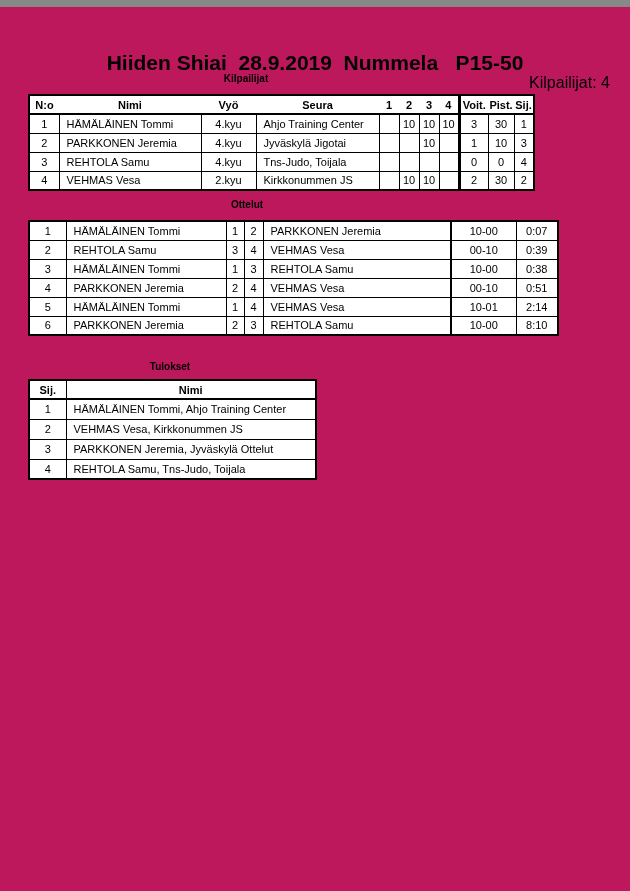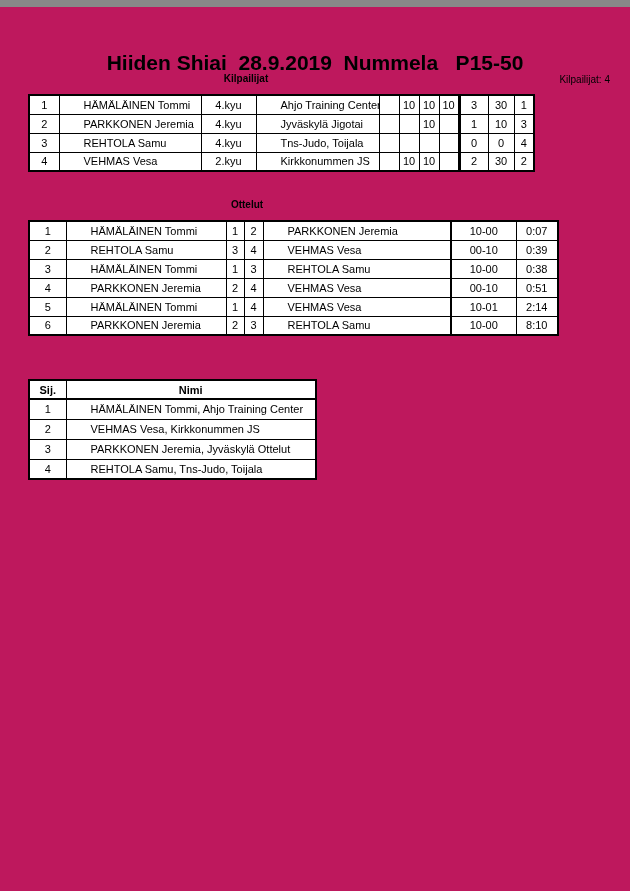--- a/index.html
+++ b/index.html
@@ -13,33 +13,33 @@
     text-align:center; font-size:21px; font-weight:bold; white-space:pre;
   }
   .section-title {
     position:absolute; font-size:10px; font-weight:bold; text-align:center;
     width:200px; white-space:nowrap;
   }
   .sec-kilpailijat { top:66px;  left:146px; }
   .sec-ottelut    { top:192px; left:147px; }
   .sec-tulokset   { top:354px; left:70px;  }
   .competitor-count {
-    position:absolute; top:67px; right:20px; font-size:10px; white-space:nowrap;
+    position:absolute; top:67px; right:20px; font-size:16px; white-space:nowrap;
   }
   table {
     position:absolute; border-collapse:collapse; table-layout:fixed;
     font-size:11px; border:2px solid #000; background:#fff;
   }
   td, th { white-space:nowrap; overflow:hidden; vertical-align:middle; }
   td { border:1px solid #000; height:19px; text-align:center; padding:0; }
   th { border:none; border-bottom:2px solid #000; height:19px; font-weight:bold; text-align:center; padding:0; }
   .t1 { left:28px; top:87px;  width:505px; }
   .t2 { left:28px; top:213px; width:529px; }
   .t3 { left:28px; top:372px; width:287px; }
-  .left { text-align:left; padding-left:24px; }
+  .left { text-align:left; padding-left:7px; }
   .sep  { border-left:3px solid #000 !important; }
   .sep2 { border-left:2px solid #000 !important; }
   .thin-l { border-left:1px solid #000 !important; }
   .t3 th { border:1px solid #000; border-bottom:2px solid #000; }
   .t3 td { height:20px; }
 </style>
 </head>
 <body>
 
 <div class="page">
@@ -57,20 +57,33 @@
         <col style="width:123px">
       <col style="width:20px">
         <col style="width:20px">
         <col style="width:20px">
         <col style="width:20px">
       <col style="width:29px">
         <col style="width:26px">
         <col style="width:20px">
     </colgroup>
     <tbody>
+        <tr>
+      <th>N:o</th>
+      <th>Nimi</th>
+      <th>Vyö</th>
+      <th>Seura</th>
+      <th>1</th>
+      <th>2</th>
+      <th>3</th>
+      <th>4</th>
+      <th class="sep">Voit.</th>
+      <th>Pist.</th>
+      <th>Sij.</th>
+    </tr>
     <tr>
       <td>1</td>
       <td class="left">HÄMÄLÄINEN Tommi</td>
       <td>4.kyu</td>
       <td class="left">Ahjo Training Center</td>
       <td></td>
       <td>10</td>
       <td>10</td>
       <td>10</td>
       <td class="sep">3</td>
@@ -182,20 +195,21 @@
       <td class="left">PARKKONEN Jeremia</td>
       <td>2</td>
       <td>3</td>
       <td class="left">REHTOLA Samu</td>
       <td class="sep2">10-00</td>
       <td>8:10</td>
     </tr>
   </tbody>
     </table>
 
+  <div class="section-title sec-tulokset">Tulokset</div>
 
   <table class="t3">
     <colgroup>
       <col style="width:37px">
         <col style="width:250px">
     </colgroup>
     <tbody>
         <tr>
       <th>Sij.</th>
       <th>Nimi</th>

